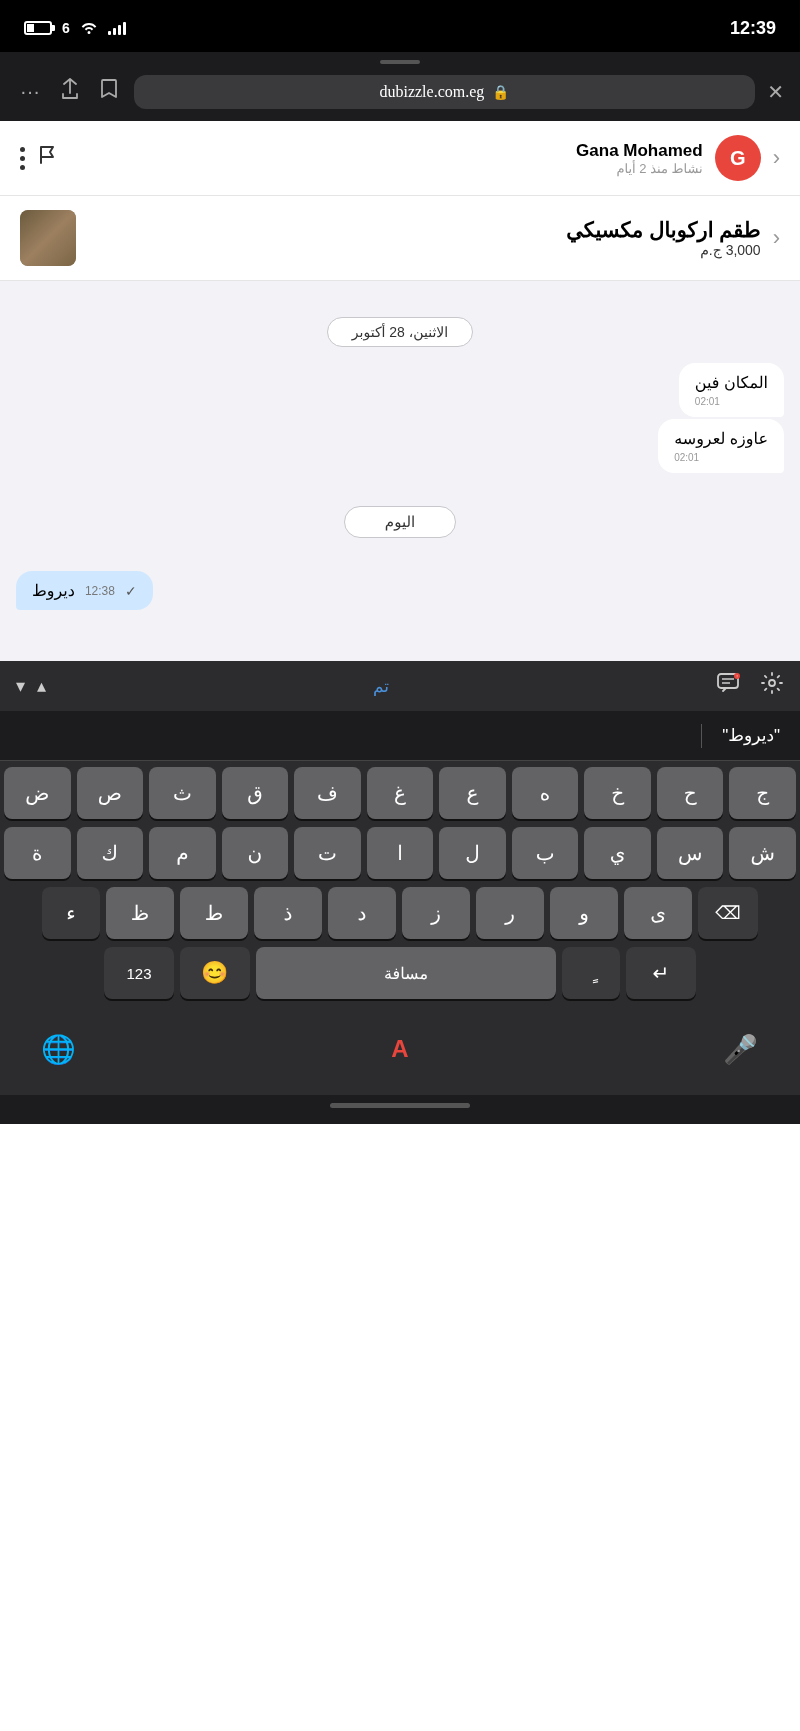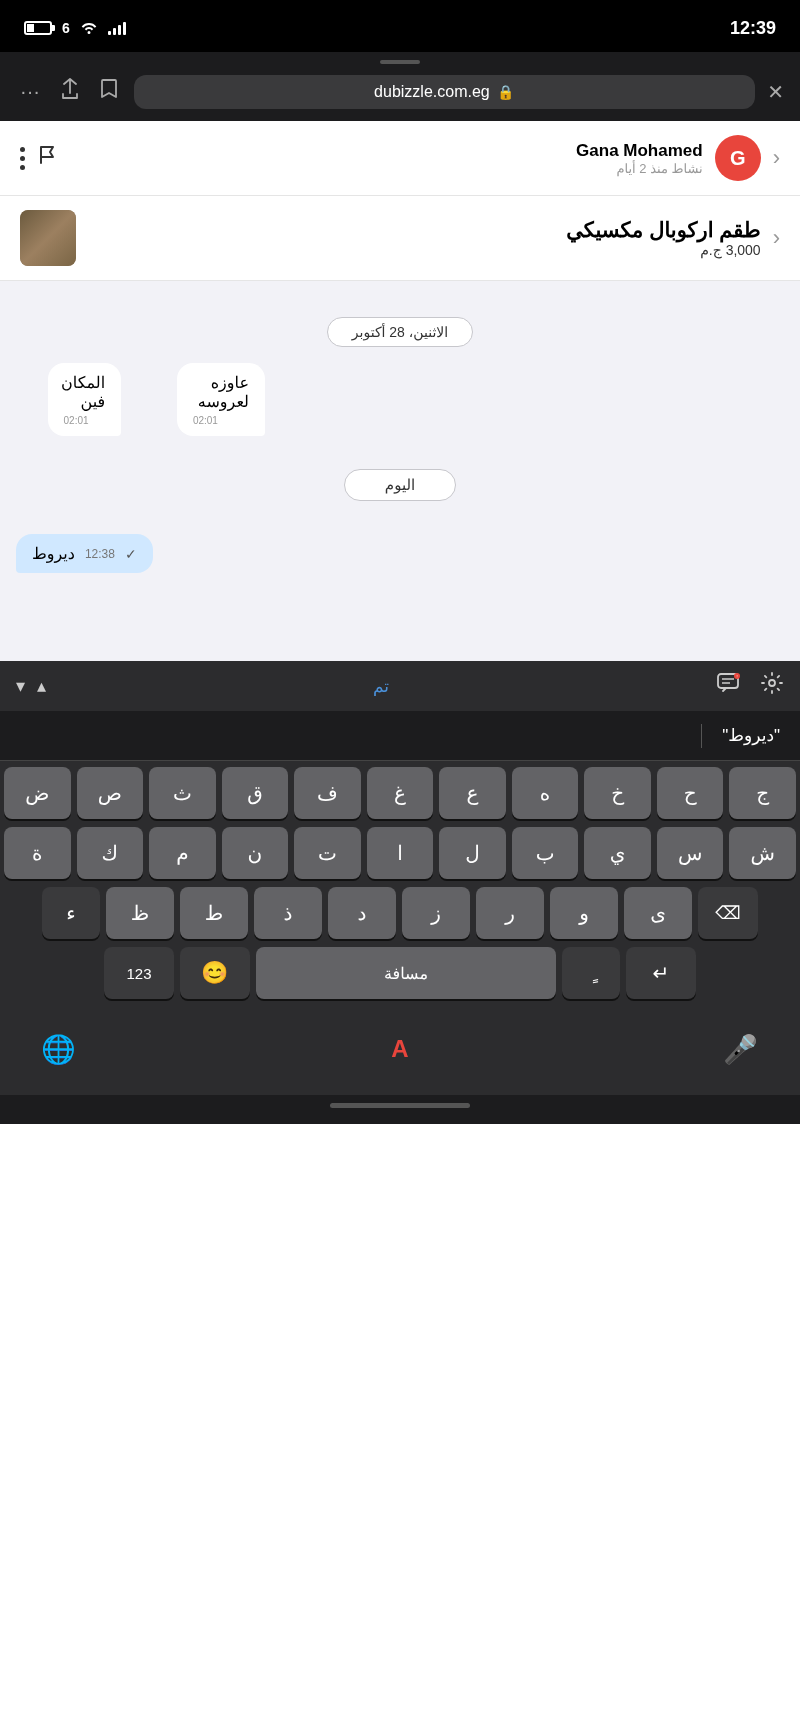--- a/index.html
+++ b/index.html
@@ -103,20 +103,21 @@
       border-radius: 12px;
       padding: 8px 16px;
       display: flex;
       align-items: center;
       justify-content: center;
       gap: 8px;
     }
     .browser-url-text {
       color: #fff;
       font-size: 16px;
+      font-family: Liberation Serif, serif;
     }
     .lock-icon { font-size: 14px; color: #aaa; }
     .close-btn {
       color: #aaa;
       font-size: 20px;
       background: none;
       border: none;
       cursor: pointer;
     }
 
@@ -251,21 +252,22 @@
       padding: 6px 24px;
       background: #fff;
       font-size: 14px;
       color: #333;
       direction: rtl;
     }
 
     
     .message-container {
       display: flex;
-      gap: 18px;
+      flex-direction: column;
+      gap: 2px;
     }
 
     .message-row {
       display: flex;
       justify-content: flex-end;
     }
     .message-bubble {
       background: #fff;
       border-radius: 16px 16px 4px 16px;
       padding: 10px 16px;

